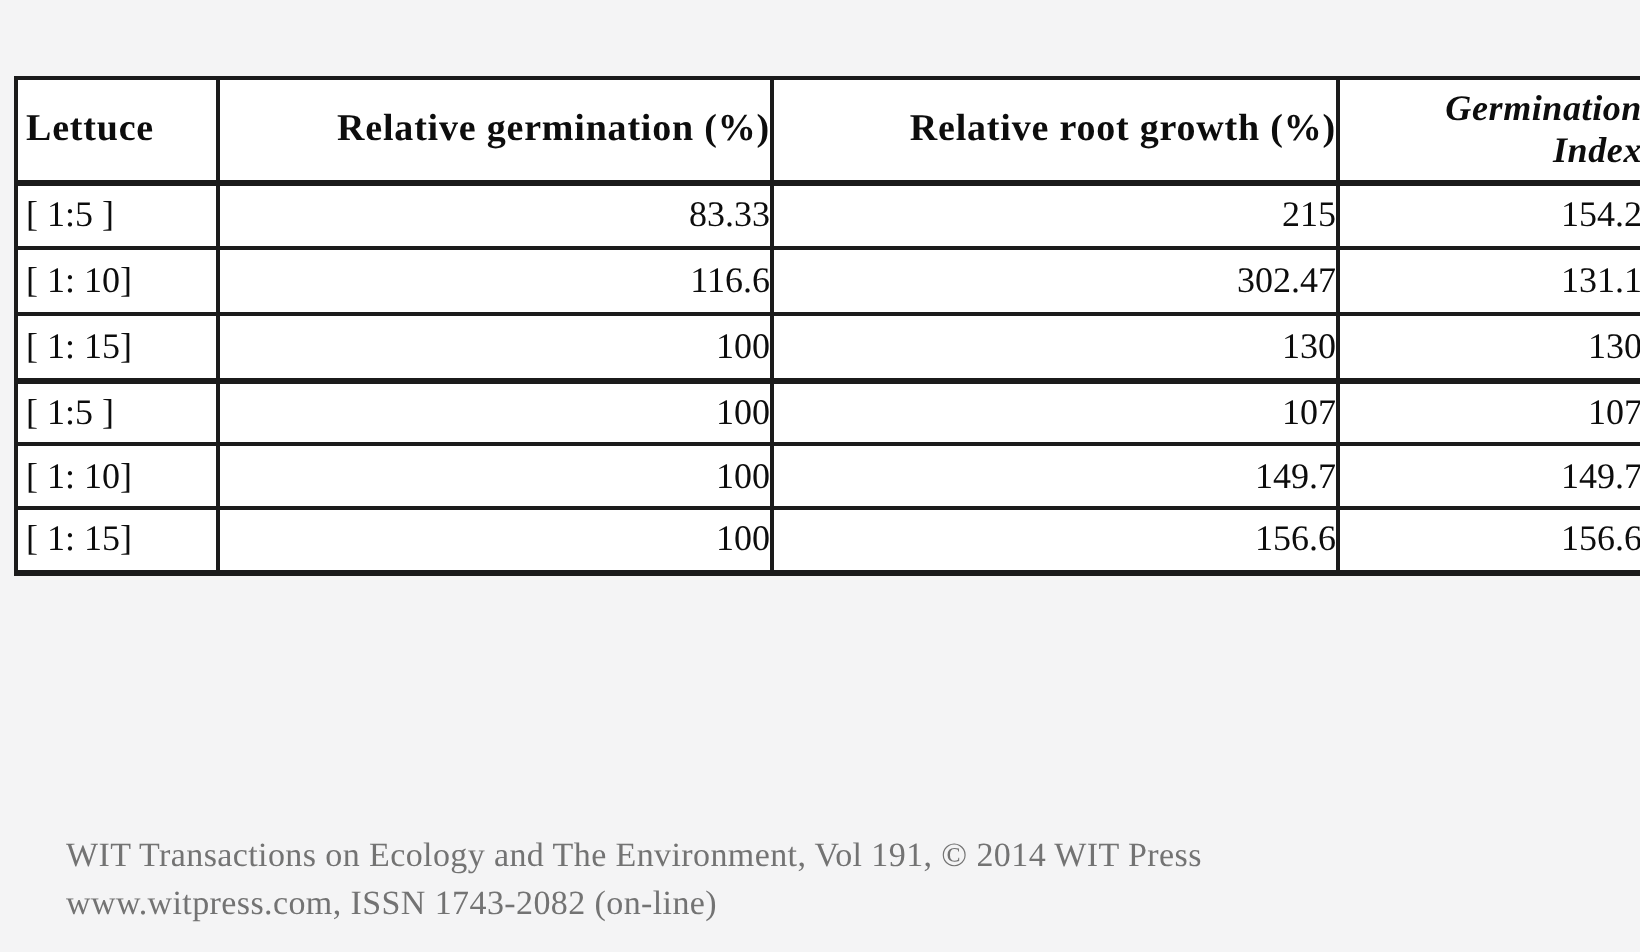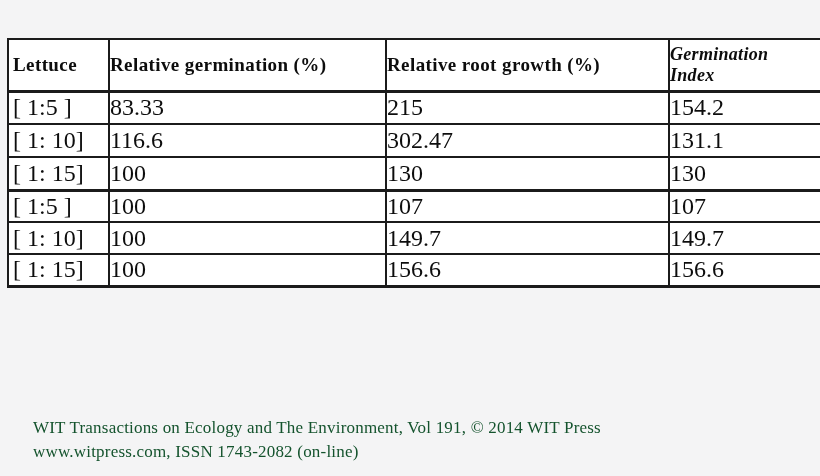--- a/index.html
+++ b/index.html
@@ -21,48 +21,48 @@
     border-collapse: collapse;
     table-layout: fixed;
     background: #ffffff;
   }
   table.germ col.c1 { width: 101px; }
   table.germ col.c2 { width: 277px; }
   table.germ col.c3 { width: 283px; }
   table.germ col.c4 { width: 152px; }
   table.germ th, table.germ td {
     border: 2px solid #1b1b1b;
-    text-align: left;
+    text-align: right;
     vertical-align: middle;
     font-size: 19px;
     overflow: hidden;
     white-space: nowrap;
   }
-  table.germ td { font-size: 24px; font-weight: normal; }
+  table.germ td { font-size: 18px; font-weight: normal; }
   table.germ th { font-weight: bold; letter-spacing: 0.4px; }
   table.germ th.gi { font-size: 18px; line-height: 21px; letter-spacing: 0.3px; font-style: italic; }
   
   table.germ th:last-child, table.germ td:last-child { border-right: none; }
   
   .left { text-align: left !important; padding-left: 4px; }
   
   tr.hdr1 { height: 52px; }
   tr.hdr2 { height: 47px; }
   tr.lrow { height: 33px; }
   tr.trow { height: 32px; }
   
   tr.hdr1 th, tr.hdr2 th { border-bottom-width: 3px; }
   tr.sec-end td { border-bottom-width: 3px; }
   .footer {
     position: absolute;
     left: 33px;
     top: 416px;
     font-size: 17px;
     line-height: 24px;
-    color: #14532d;
+    color: #737373;
     letter-spacing: 0.2px;
     white-space: nowrap;
   }
 </style>
 </head>
 <body>
 
 <div class="screen">
 
   <table class="germ">

